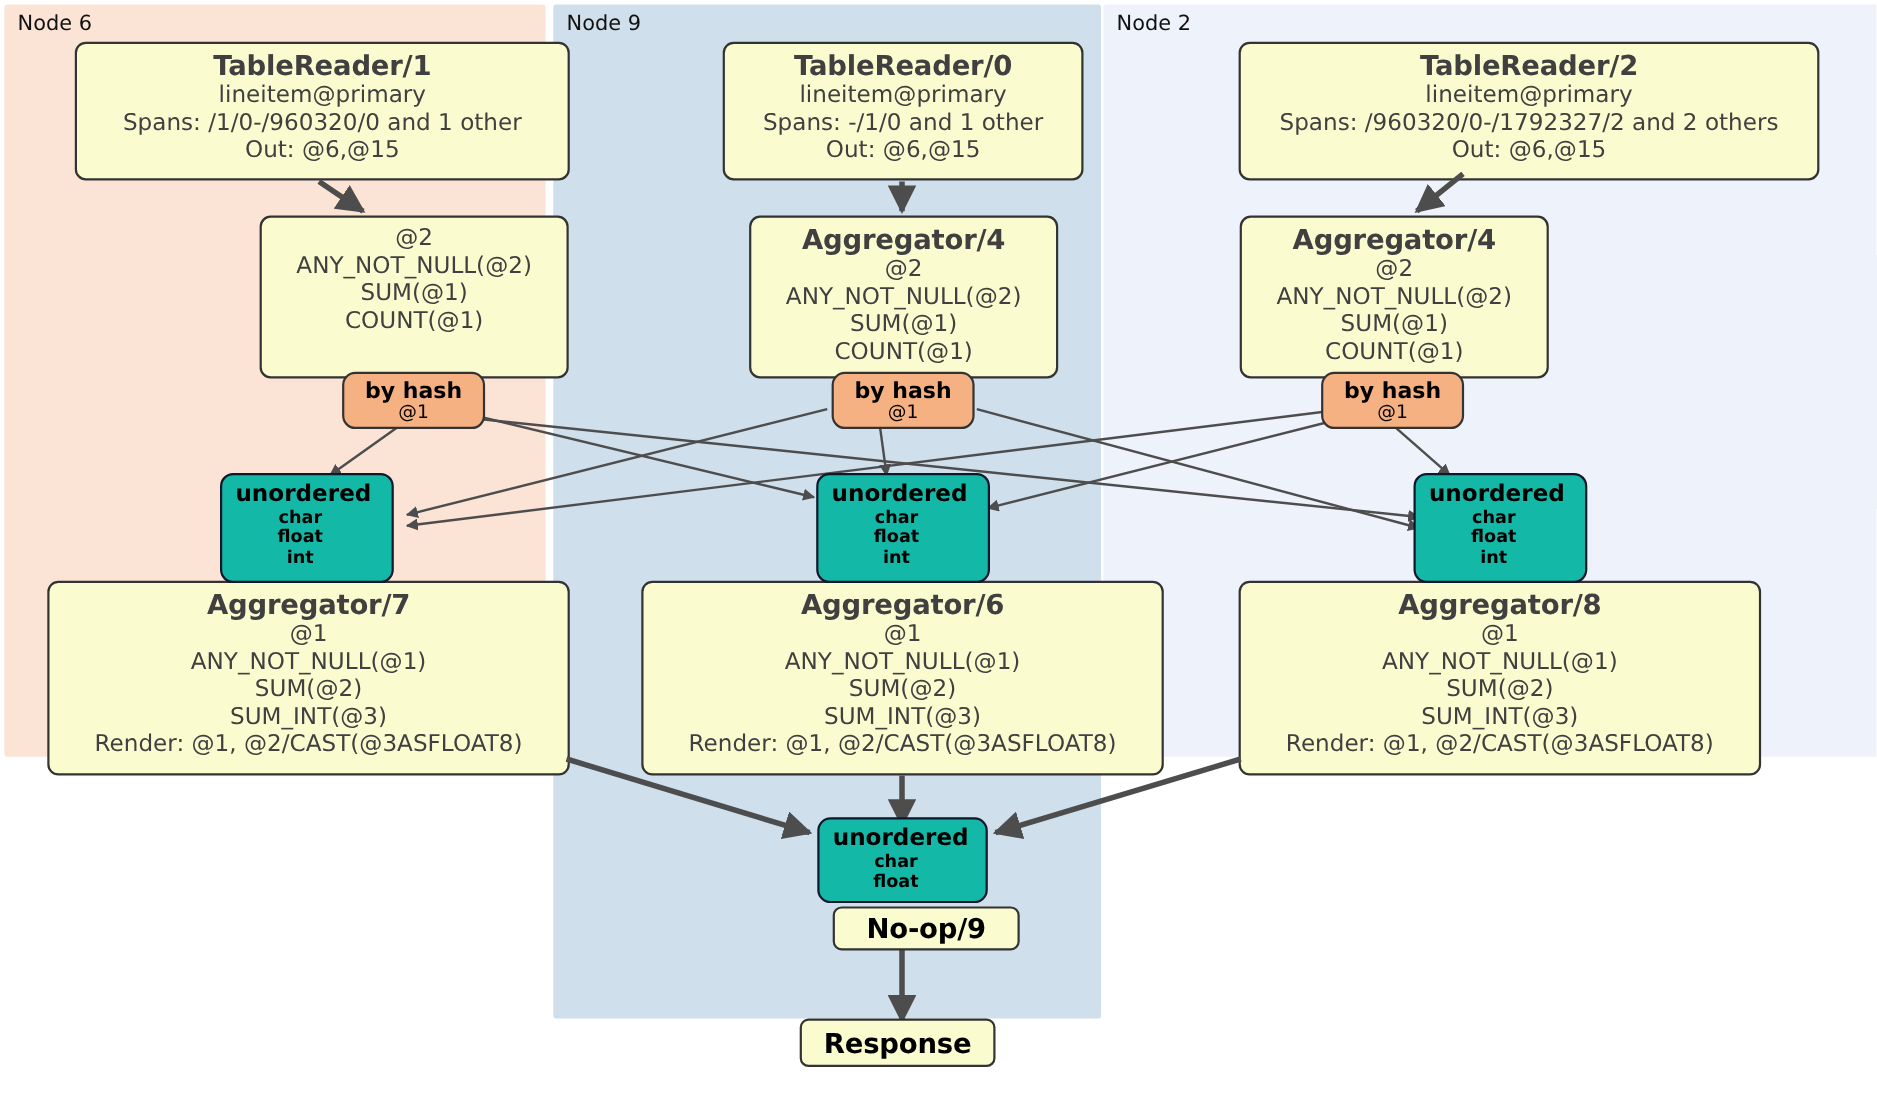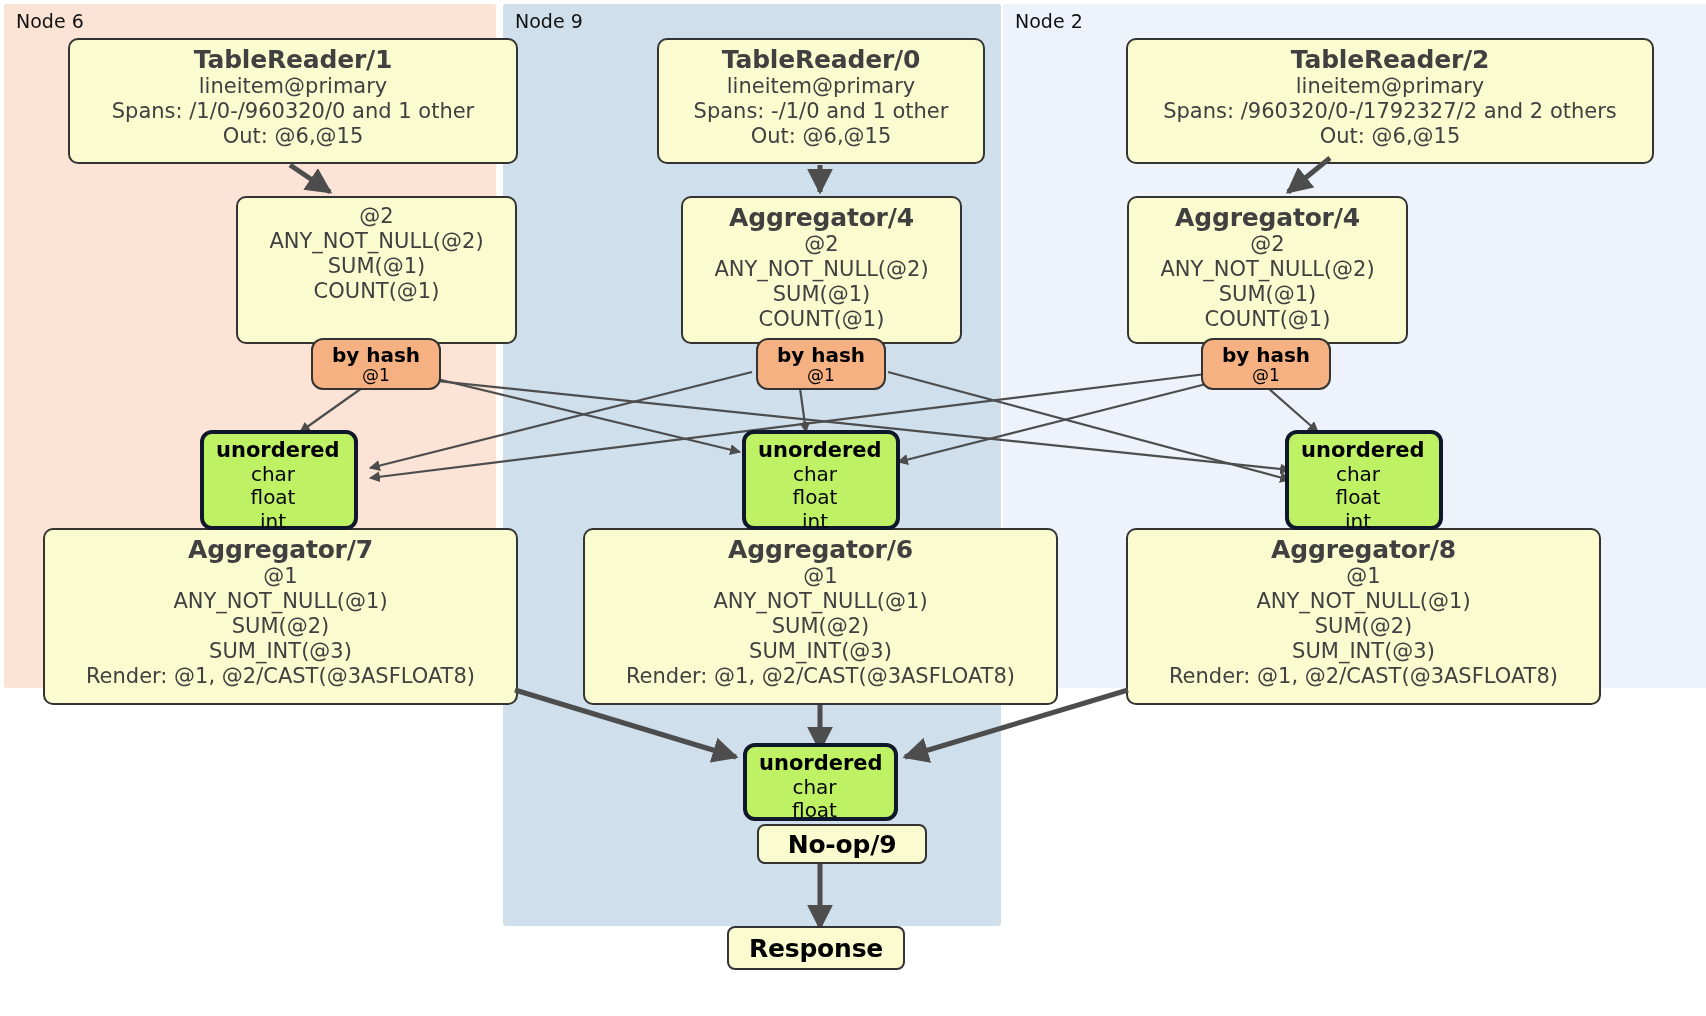--- a/index.html
+++ b/index.html
@@ -72,37 +72,38 @@
     font-size: 20px;
     line-height: 1.1;
   }
   .router-line {
     font-size: 17px;
     line-height: 1.15;
   }
   
   .sync-node {
     position: absolute;
-    background: #bef264;
-    border: 4px solid #0f172a;
+    background: #14b8a6;
+    border: 2px solid #0f172a;
     border-radius: 12px;
     box-sizing: border-box;
     text-align: center;
     padding: 5px 24px 6px 12px;
     z-index: 6;
     color: #000000;
   }
   .sync-title {
     font-weight: bold;
     font-size: 21px;
     line-height: 1.12;
   }
   .sync-line {
-    font-size: 20px;
+    font-size: 16px;
     line-height: 1.18;
+    font-weight: bold;
   }
   
   .small-box {
     position: absolute;
     background: #fbfbd0;
     border: 2px solid #333333;
     border-radius: 8px;
     box-sizing: border-box;
     text-align: center;
     display: flex;

